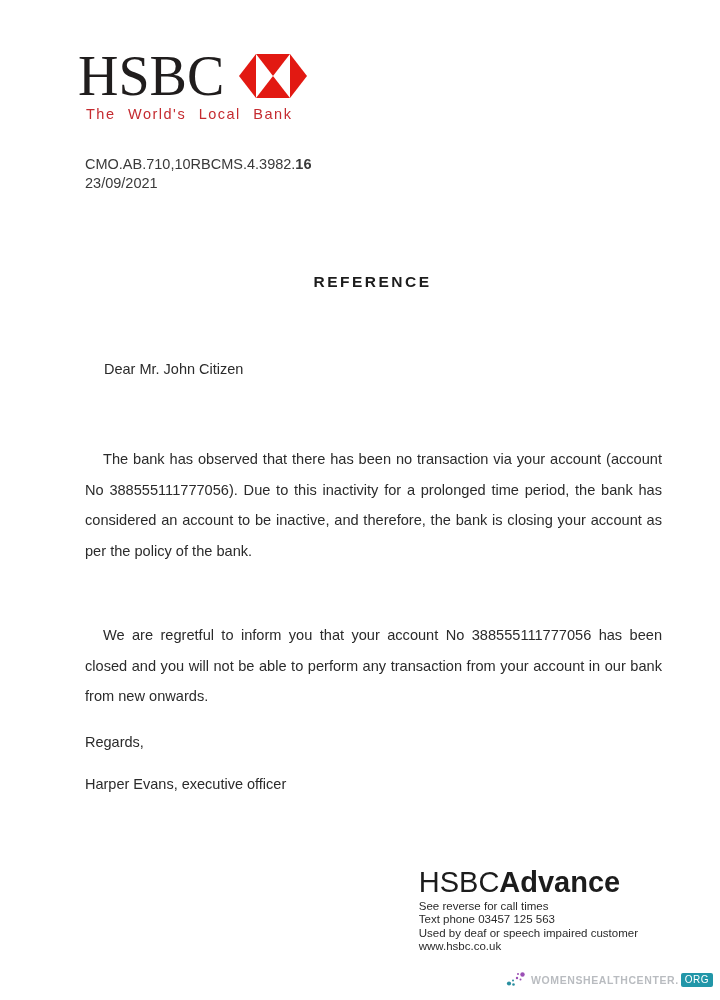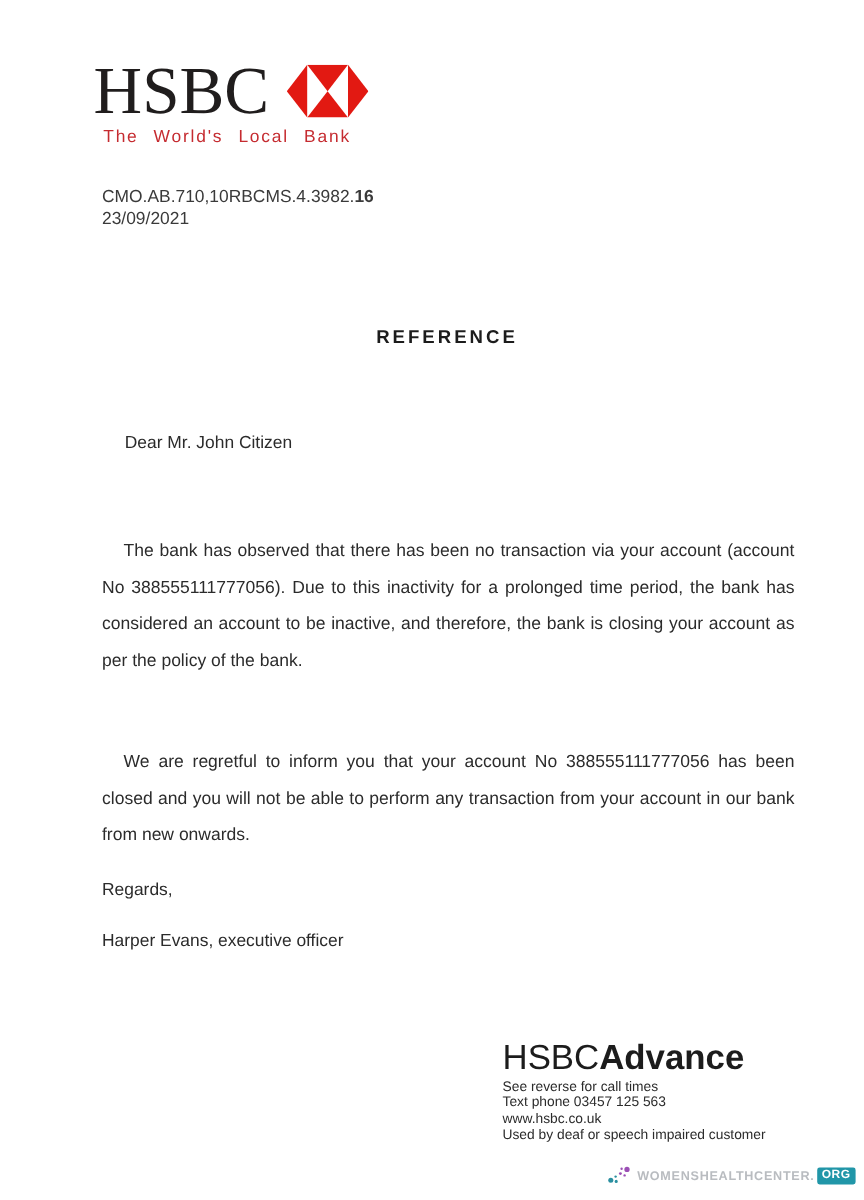--- a/index.html
+++ b/index.html
@@ -71,21 +71,21 @@
     position: absolute; right: 7px; top: 971px;
     display: flex; align-items: center;
   }
   .wm-icon { width: 22px; height: 18px; margin-right: 3px; display: block; }
   .wm-text {
     font-size: 10.5px; letter-spacing: 0.6px; color: #b9bcc0; font-weight: bold;
   }
   .wm-badge {
     display: inline-block; margin-left: 2px;
     background: #2196a8; color: #ffffff;
-    font-size: 10px; font-weight: bold; letter-spacing: 0.5px;
+    font-size: 10px; font-weight: normal; letter-spacing: 0.5px;
     padding: 2px 4px 2px 4px; border-radius: 2px; line-height: 10px; text-align: right;
   }
 </style>
 </head>
 <body>
 
 <div class="page">
 
   <div class="logo-row">
     <span class="wordmark">HSBC</span>
@@ -111,22 +111,22 @@
   <p class="para para2">We are regretful to inform you that your account No 388555111777056 has been closed and you will not be able to perform any transaction from your account in our bank from new onwards.</p>
 
   <div class="closing">Regards,</div>
   <div class="signature">Harper Evans, executive officer</div>
 
   <div class="footer">
     <div class="footer-brand"><span>HSBC</span><span class="bold">Advance</span></div>
     <div class="footer-lines">
       <div>See reverse for call times</div>
       <div>Text phone 03457 125 563</div>
+      <div>Used by deaf or speech impaired customer</div>
       <div>www.hsbc.co.uk</div>
-      <div>Used by deaf or speech impaired customer</div>
     </div>
   </div>
 
   <div class="watermark">
     <svg class="wm-icon" viewBox="0 0 22 18">
       <circle cx="3" cy="12.5" r="2.1" fill="#2a8fa0"></circle>
       <circle cx="7.5" cy="13.5" r="1.3" fill="#2a8fa0"></circle>
       <circle cx="7" cy="9.5" r="1.0" fill="#2a8fa0"></circle>
       <circle cx="11" cy="7" r="1.2" fill="#9b4fb5"></circle>
       <circle cx="14.5" cy="8.5" r="1.0" fill="#9b4fb5"></circle>

